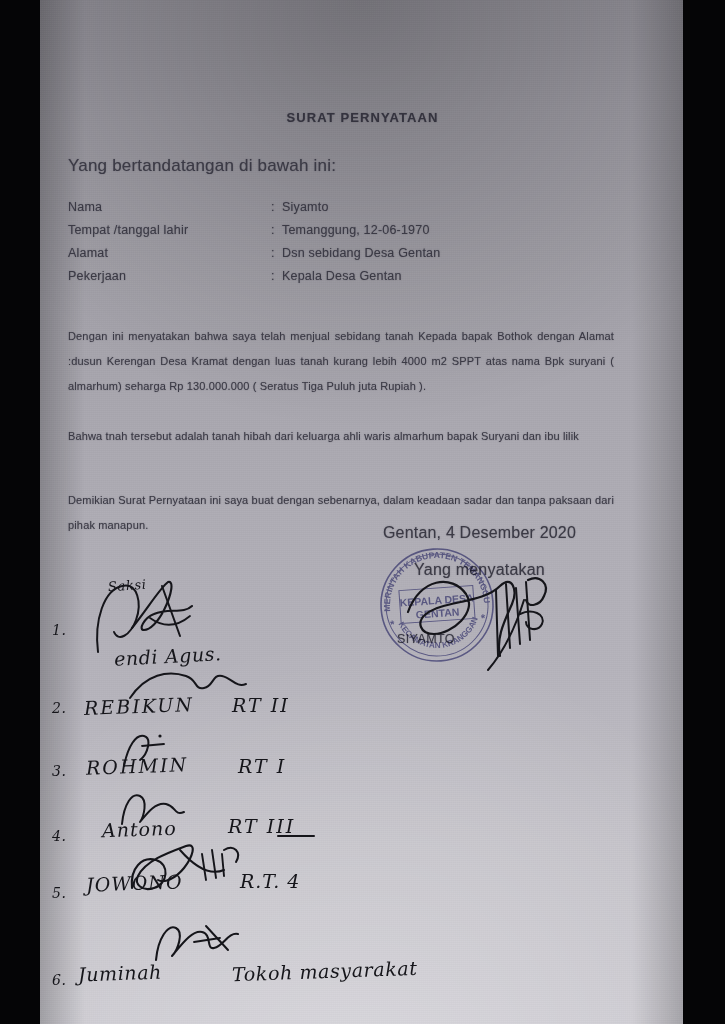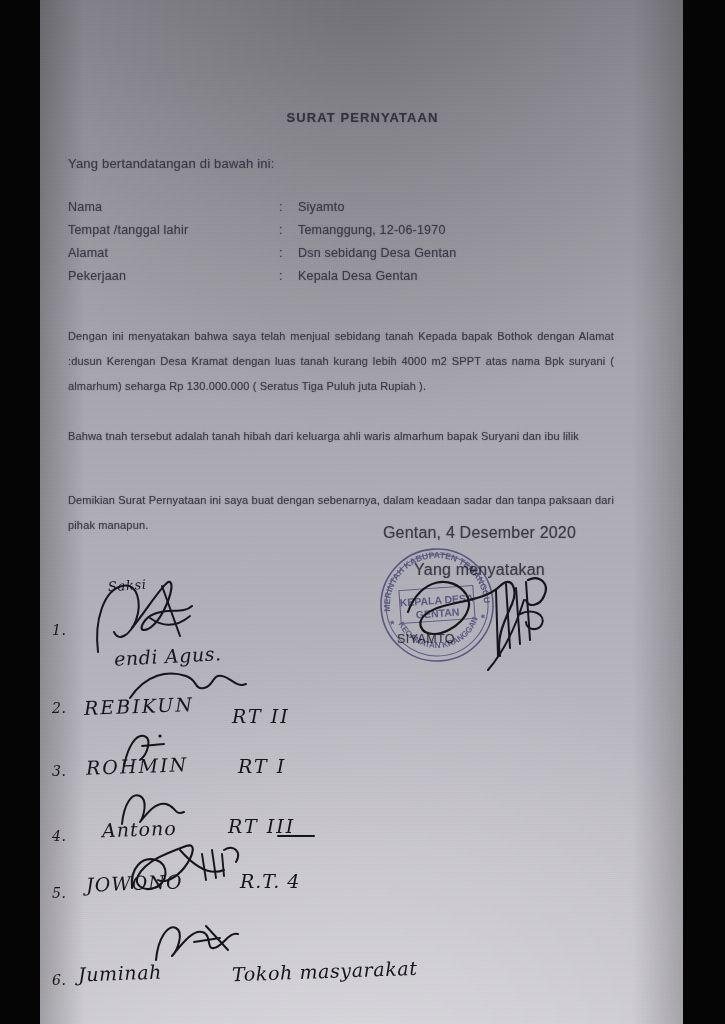--- a/index.html
+++ b/index.html
@@ -49,24 +49,24 @@
     -webkit-font-smoothing:antialiased;
   }
 
   #title{
     left:0;right:0;top:110px;
     text-align:center;
     font-size:13px;letter-spacing:1.1px;font-weight:600;
     color:#34333e;
   }
 
-  #intro{left:68px;top:156px;font-size:13px;letter-spacing:.2px;}
+  #intro{left:68px;top:156px;font-size:17px;letter-spacing:.2px;}
 
   #idblock{left:68px;top:200px;width:520px;font-size:12.5px;}
-  .id-row{display:flex;height:23px;align-items:flex-start;letter-spacing:.2px;gap:8px;}
+  .id-row{display:flex;height:23px;align-items:flex-start;letter-spacing:.2px;}
   .id-label{width:203px;flex:0 0 203px;}
   .id-colon{width:11px;flex:0 0 11px;}
   .id-value{flex:1 1 auto;}
 
   .para{
     left:68px;width:546px;
     font-size:11px;line-height:25px;
     text-align:justify;text-justify:inter-word;
     letter-spacing:.15px;
   }
@@ -203,21 +203,21 @@
     <path d="M58,38 C72,48 86,46 98,36" stroke-width="1.8"></path>
     <path d="M70,6 L88,56" stroke-width="2"></path>
   </svg>
   <div class="hand hw-name" style="left:114px;top:645px;transform:rotate(-3deg);">endi Agus.</div>
 
   <div class="hand hw-num" style="left:52px;top:700px;">2.</div>
   <svg class="ink" style="left:128px;top:668px;width:120px;height:34px;" viewBox="0 0 120 34">
     <path d="M2,30 C18,6 40,2 58,8 C70,12 66,22 76,20 C86,18 84,6 94,8 C104,10 108,20 118,16" stroke-width="2"></path>
   </svg>
   <div class="hand hw-name" style="left:84px;top:695px;letter-spacing:2px;transform:rotate(-2deg);">REBIKUN</div>
-  <div class="hand hw-name" style="left:232px;top:694px;letter-spacing:2px;margin-top:11px;">RT II</div>
+  <div class="hand hw-name" style="left:232px;top:694px;letter-spacing:2px;">RT II</div>
 
   <div class="hand hw-num" style="left:52px;top:763px;">3.</div>
   <svg class="ink" style="left:120px;top:730px;width:90px;height:40px;" viewBox="0 0 90 40">
     <path d="M4,36 C8,16 16,4 24,6 C32,8 28,24 20,30" stroke-width="2"></path>
     <path d="M22,16 L44,14" stroke-width="1.8"></path>
     <circle cx="40" cy="6" r="1.6" fill="#15151a" stroke="none"></circle>
   </svg>
   <div class="hand hw-name" style="left:86px;top:755px;letter-spacing:2px;transform:rotate(-2deg);">ROHMIN</div>
   <div class="hand hw-name" style="left:238px;top:755px;letter-spacing:2px;">RT I</div>
 

